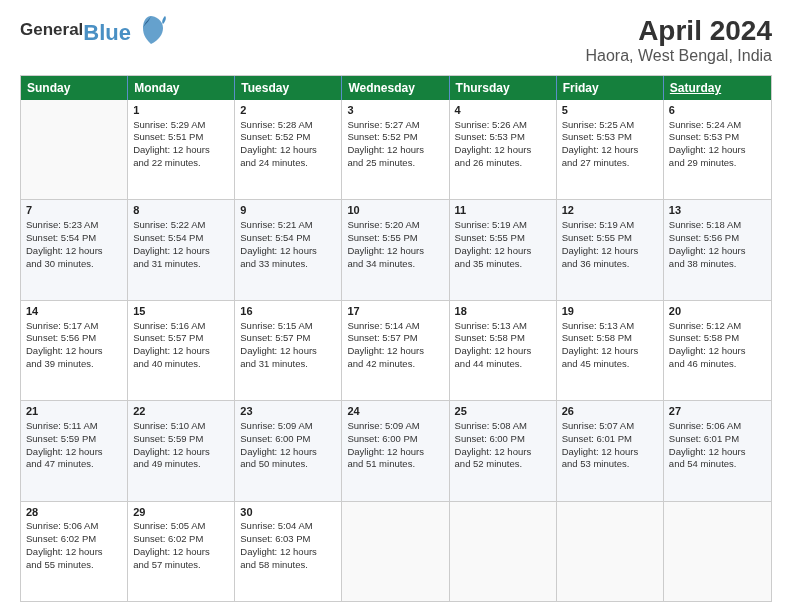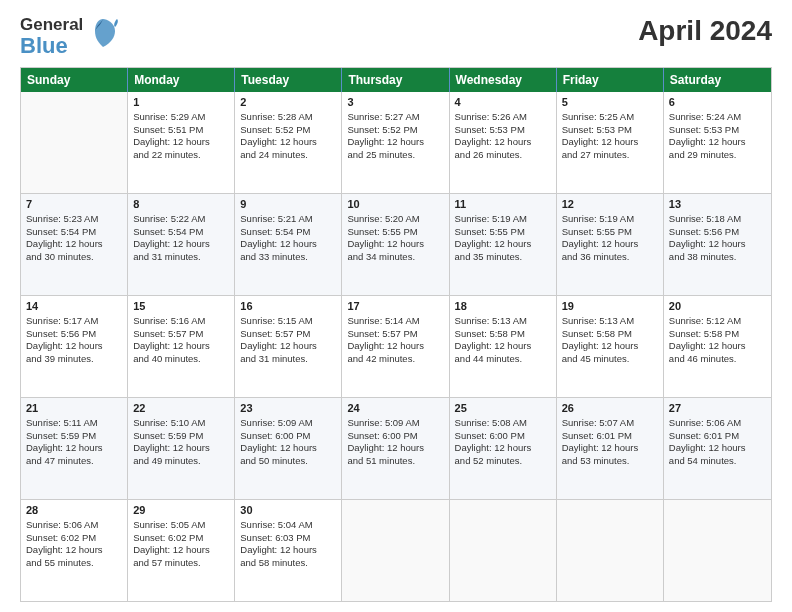--- a/index.html
+++ b/index.html
@@ -58,21 +58,21 @@
       background: #15803d;
     }
     .cal-header-cell {
       color: #fff;
       font-size: 12px;
       font-weight: bold;
       padding: 5px 6px;
       text-align: left;
       border-right: 1px solid #5a8ec8;
     }
-    .cal-header-cell:last-child { border-right: none; }
+    .cal-header-cell:last-child { border-right: none; text-decoration: underline; }
     .cal-body {
       flex: 1;
       display: flex;
       flex-direction: column;
     }
     .cal-row {
       display: grid;
       grid-template-columns: repeat(7, 1fr);
       flex: 1;
       border-bottom: 1px solid #ccc;
@@ -98,43 +98,44 @@
     .row-alt { background: #f5f7fa; }
     .row-white { background: #fff; }
   </style>
 </head>
 <body>
 
 <div class="page">
   <div class="header">
     <div class="logo">
       <div class="logo-row">
-        <div style="display:flex;flex-direction:column;line-height:1.05;">
+        <div style="display:flex;flex-direction:row;line-height:1.05;text-align:center;">
           <span style="font-size:17px;font-weight:bold;color:#333;">General</span>
           <span style="font-size:22px;font-weight:bold;color:#4a90c4;">Blue</span>
         </div>
         <svg width="32" height="36" viewBox="0 0 32 36" style="margin-left:2px;margin-top:-2px;">
           <path d="M16 2 C20 2 28 6 28 14 C28 20 24 26 16 30 C12 26 8 22 8 14 C8 6 12 2 16 2Z" fill="#4a90c4" opacity="0.85"></path>
           <path d="M16 2 C14 6 10 8 8 14 C10 10 14 8 16 2Z" fill="#2a6090"></path>
           <path d="M28 10 C30 8 32 4 30 2 C28 4 26 8 28 10Z" fill="#4a90c4"></path>
         </svg>
       </div>
     </div>
     <div class="title-block">
       <div class="main-title">April 2024</div>
+      <div class="subtitle">Haora, West Bengal, India</div>
     </div>
   </div>
 
   <div class="calendar">
     <div class="cal-header">
     <div class="cal-header-cell">Sunday</div>
         <div class="cal-header-cell">Monday</div>
         <div class="cal-header-cell">Tuesday</div>
+        <div class="cal-header-cell">Wednesday</div>
         <div class="cal-header-cell">Thursday</div>
-        <div class="cal-header-cell">Wednesday</div>
         <div class="cal-header-cell">Friday</div>
         <div class="cal-header-cell">Saturday</div>
       </div>
     <div class="cal-body">
     <div class="cal-row row-white">
           <div class="cal-cell empty"></div>
           <div class="cal-cell">
             <span class="day-num">1</span>
             <div>Sunrise: 5:29 AM</div>
             <div>Sunset: 5:51 PM</div>

